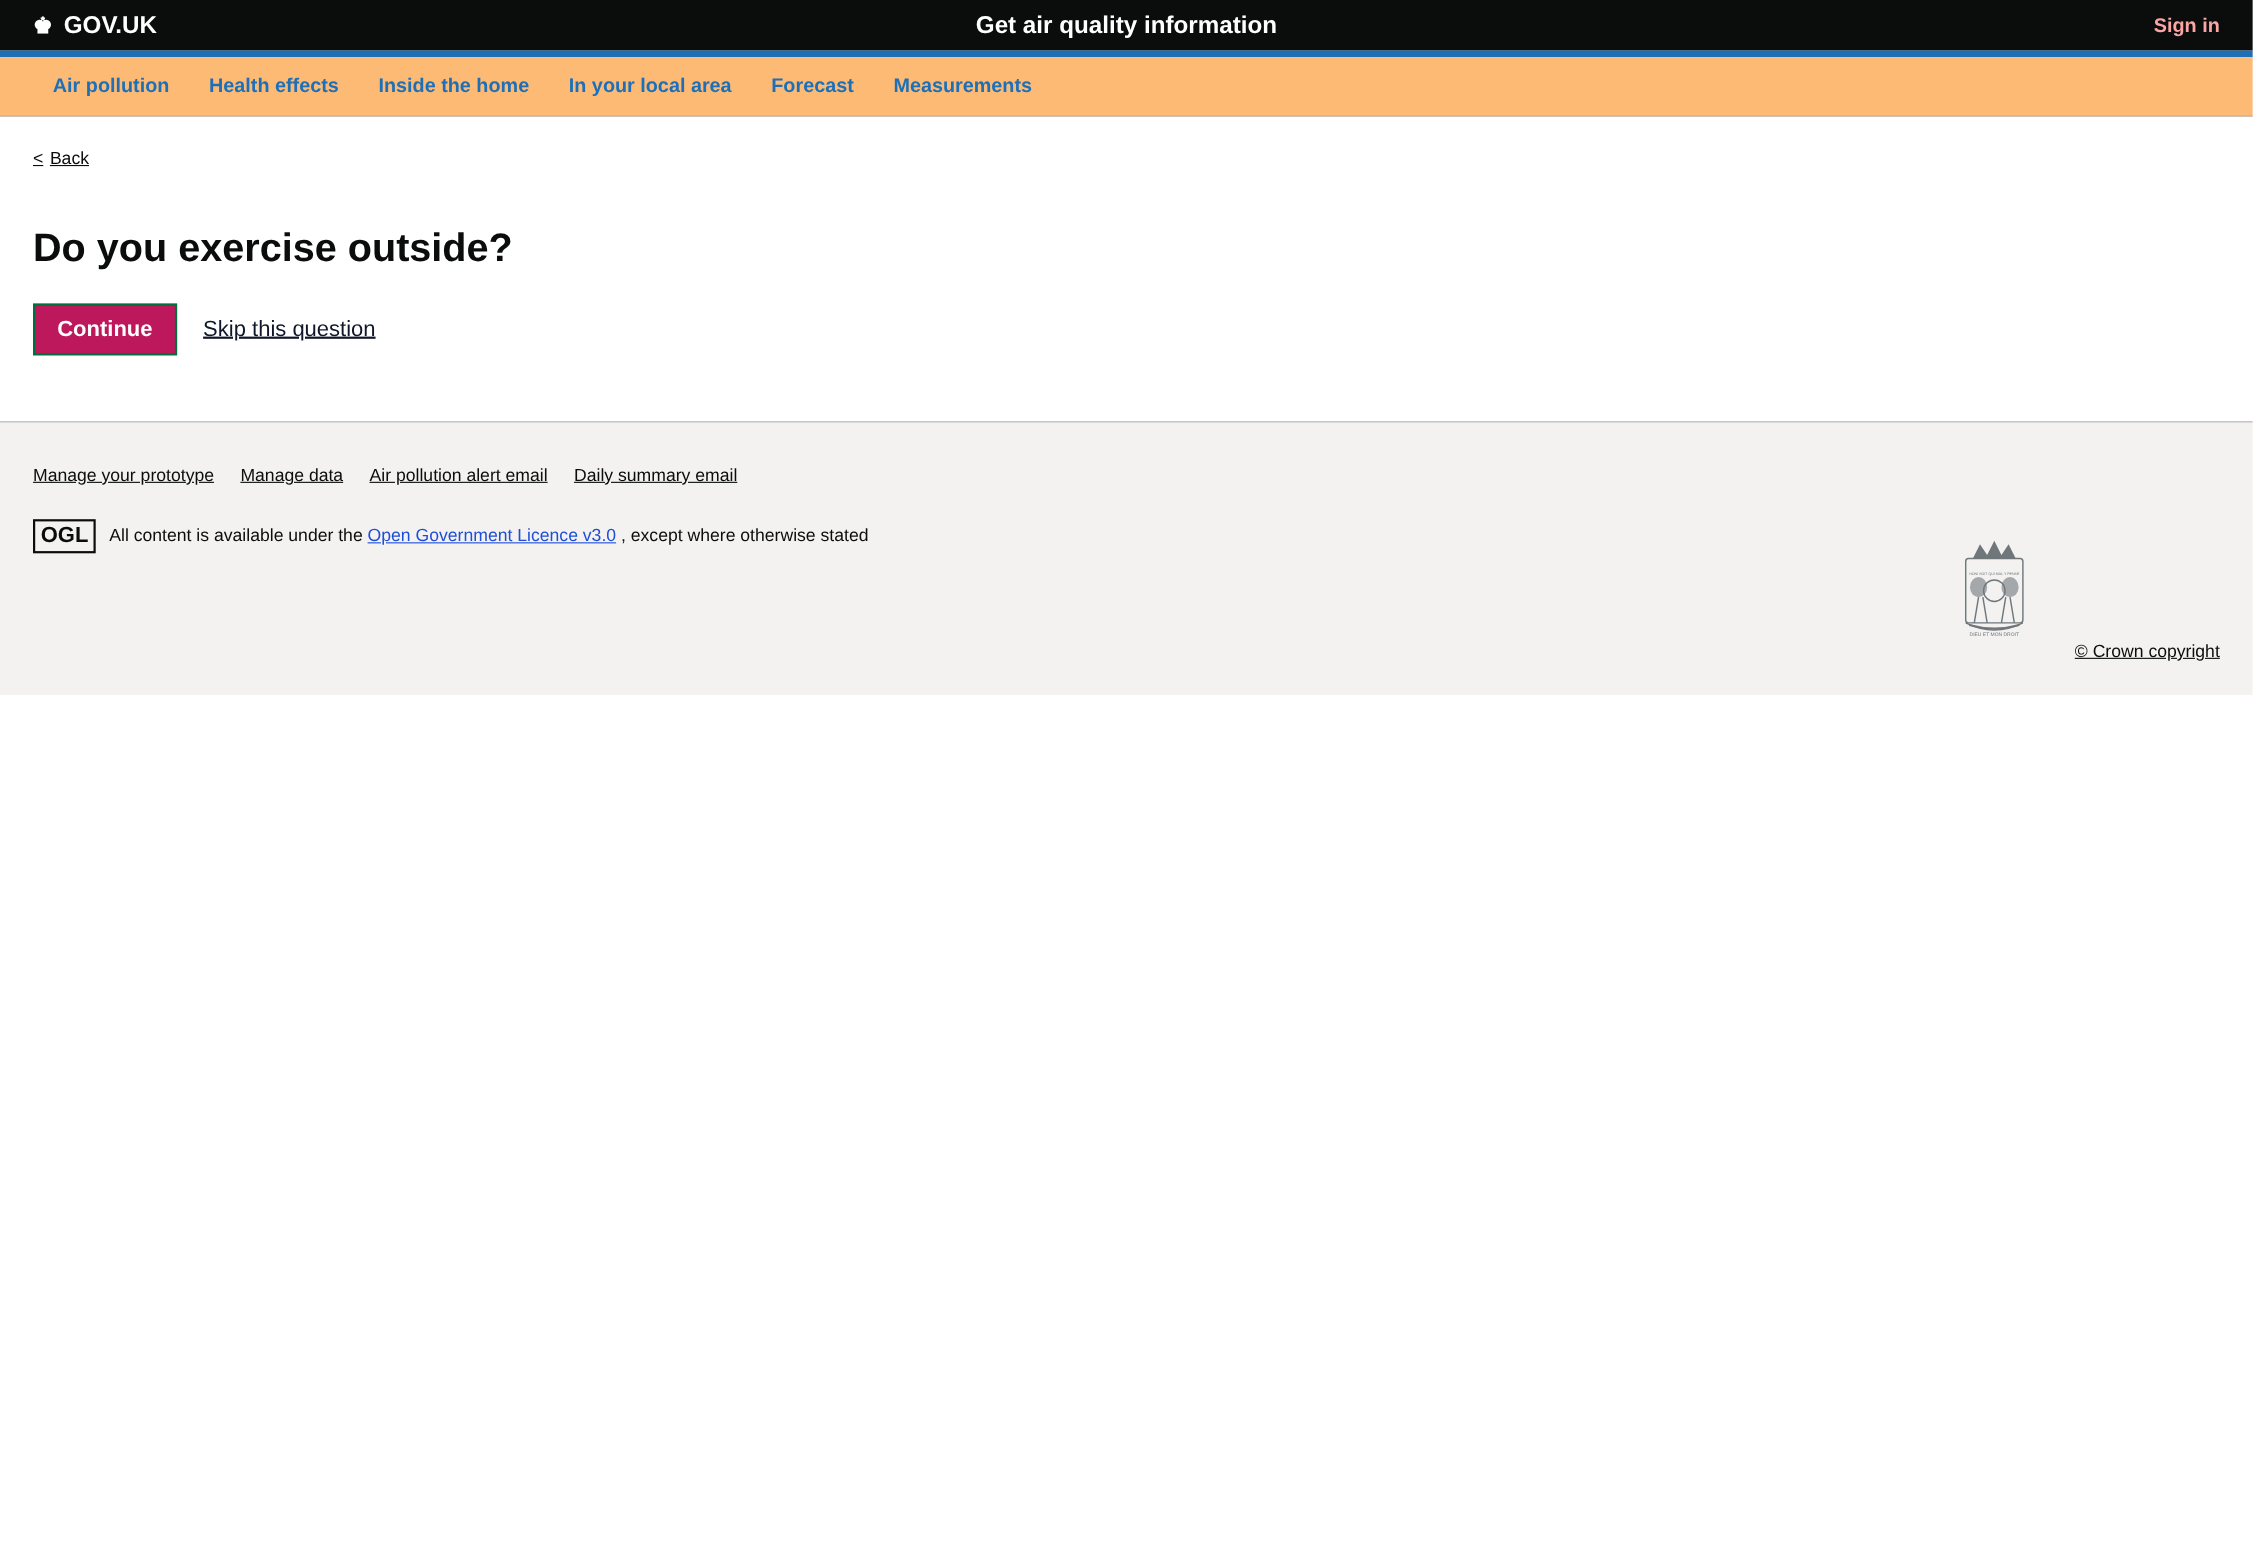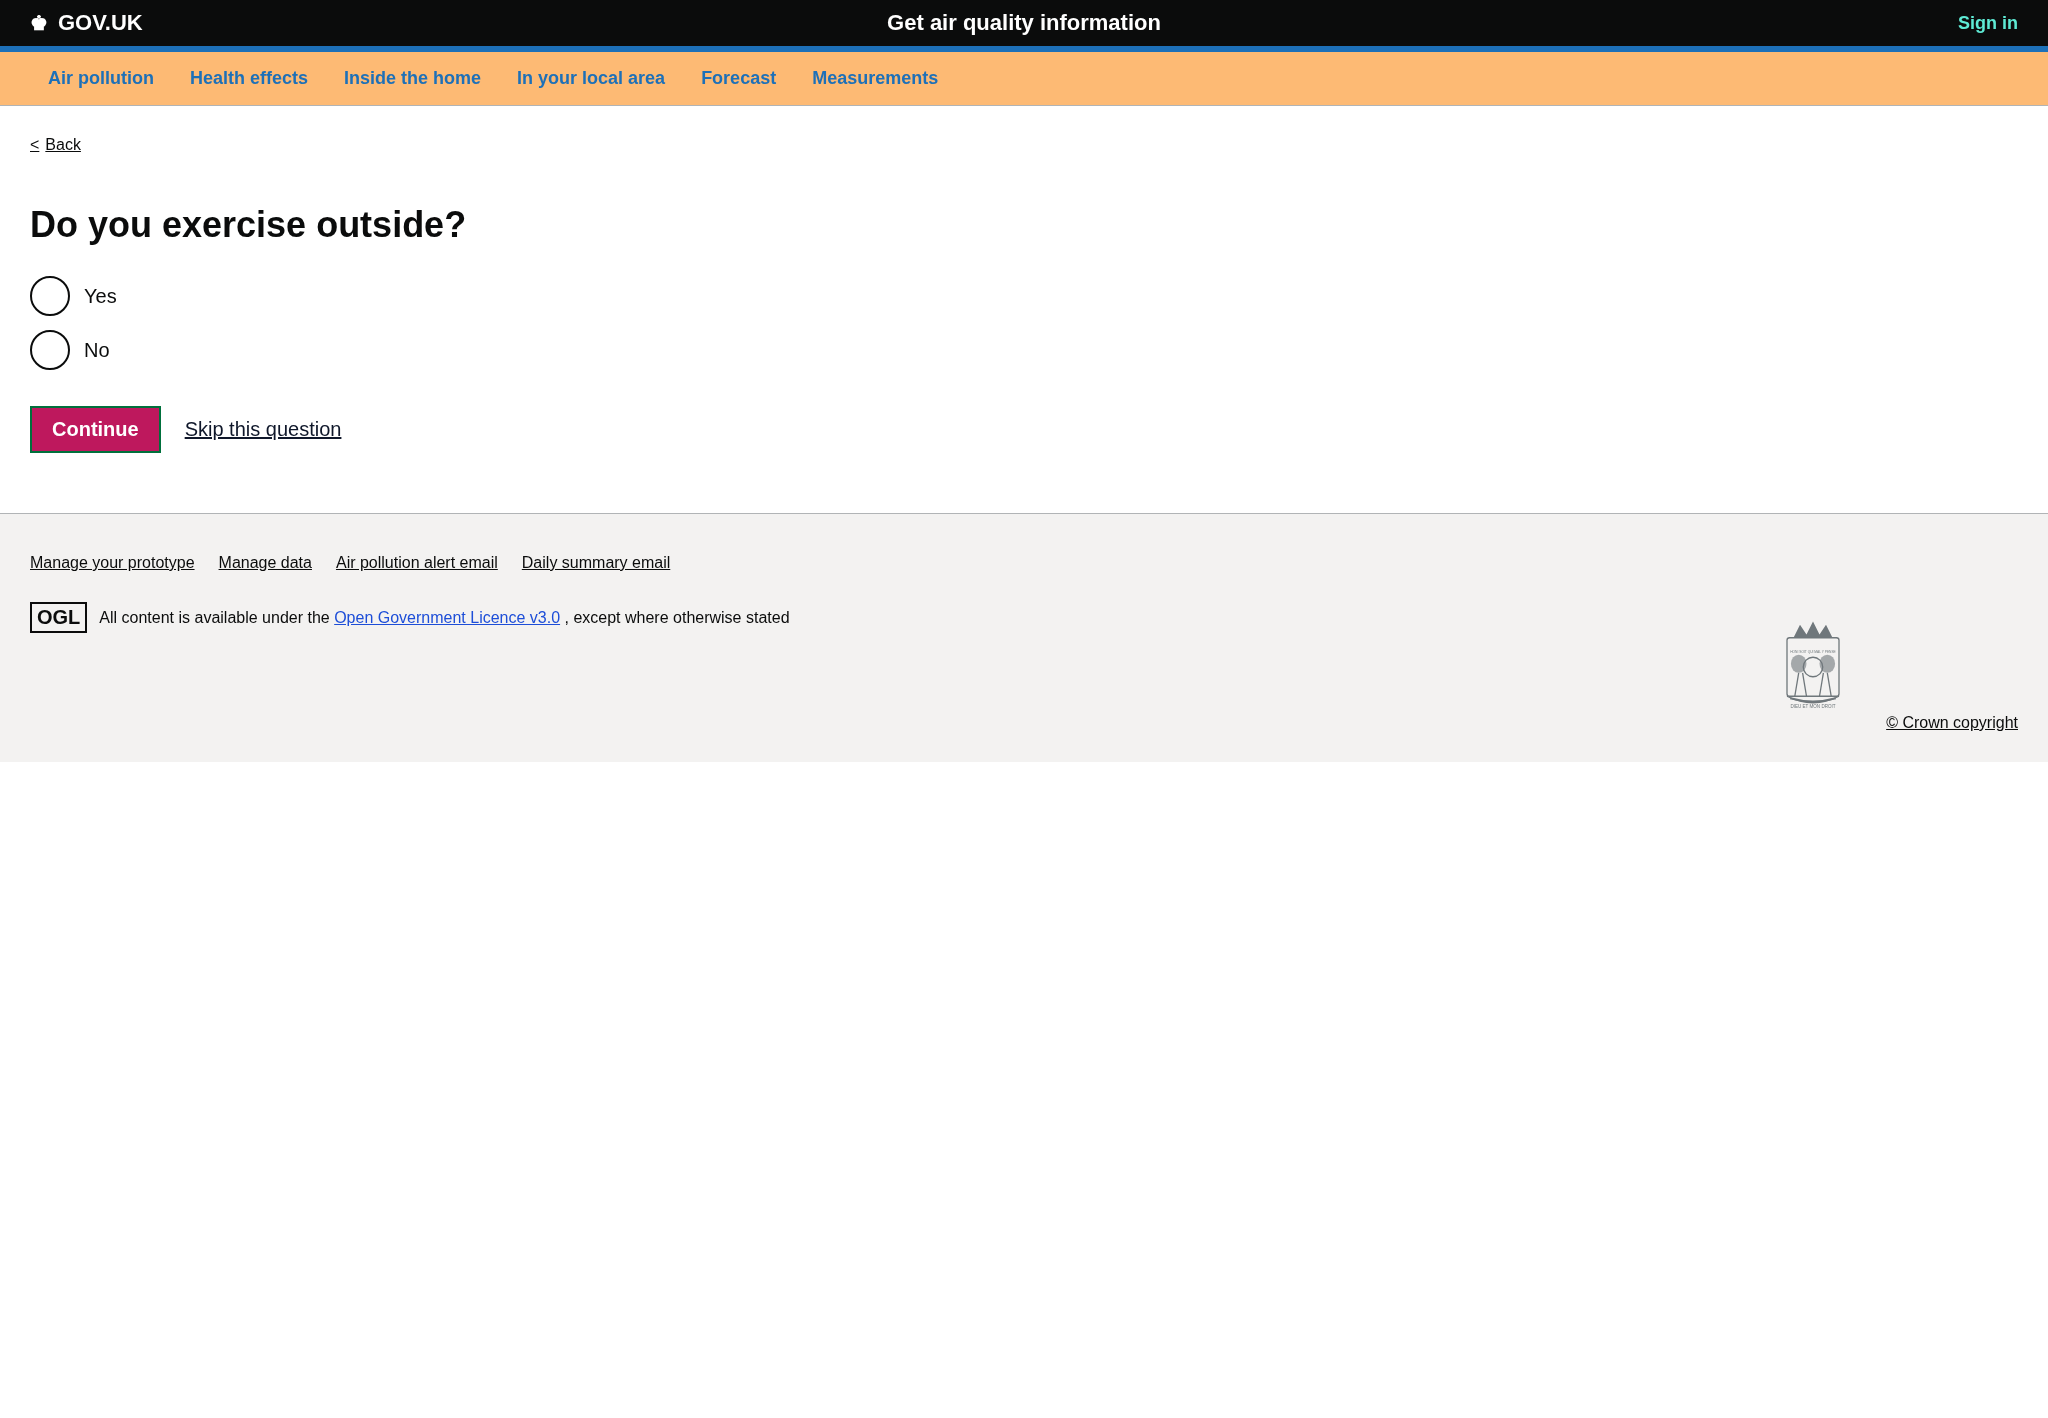--- a/index.html
+++ b/index.html
@@ -28,21 +28,21 @@
     }
     .header-title {
       color: #fff;
       font-size: 22px;
       font-weight: 700;
       position: absolute;
       left: 50%;
       transform: translateX(-50%);
     }
     .header-signin {
-      color: #5eead4;
+      color: #fca5a5;
       font-size: 18px;
       font-weight: 700;
       text-decoration: none;
       cursor: pointer;
     }
 
     
     .blue-bar {
       height: 6px;
       background: #1d70b8;
@@ -265,30 +265,20 @@
 
 <main class="main">
   <a class="back-link" href="#">
     <span>&lt;</span>
     <span>Back</span>
   </a>
 
   <h1 class="question-title">Do you exercise outside?</h1>
 
   <form>
-    <div class="radio-group">
-      <label class="radio-option">
-        <input type="radio" class="radio-circle" name="exercise" value="yes" style="">
-        <span class="radio-label">Yes</span>
-      </label>
-      <label class="radio-option">
-        <input type="radio" class="radio-circle" name="exercise" value="no" style="">
-        <span class="radio-label">No</span>
-      </label>
-    </div>
 
     <div class="form-actions">
       <button type="submit" class="continue-button">Continue</button>
       <a class="skip-link" href="#">Skip this question</a>
     </div>
   </form>
 </main>
 
 <footer class="footer">
   <div class="footer-links">

